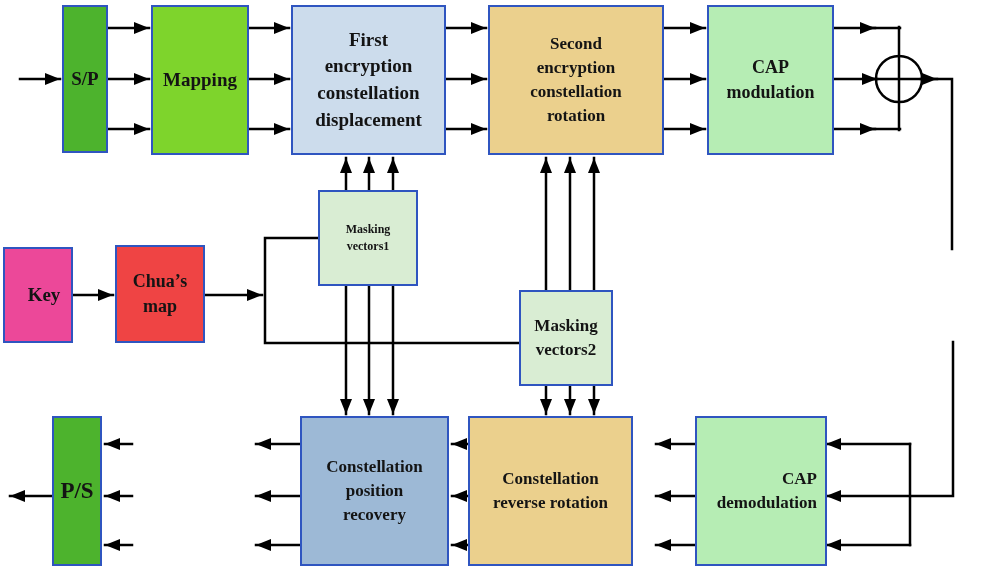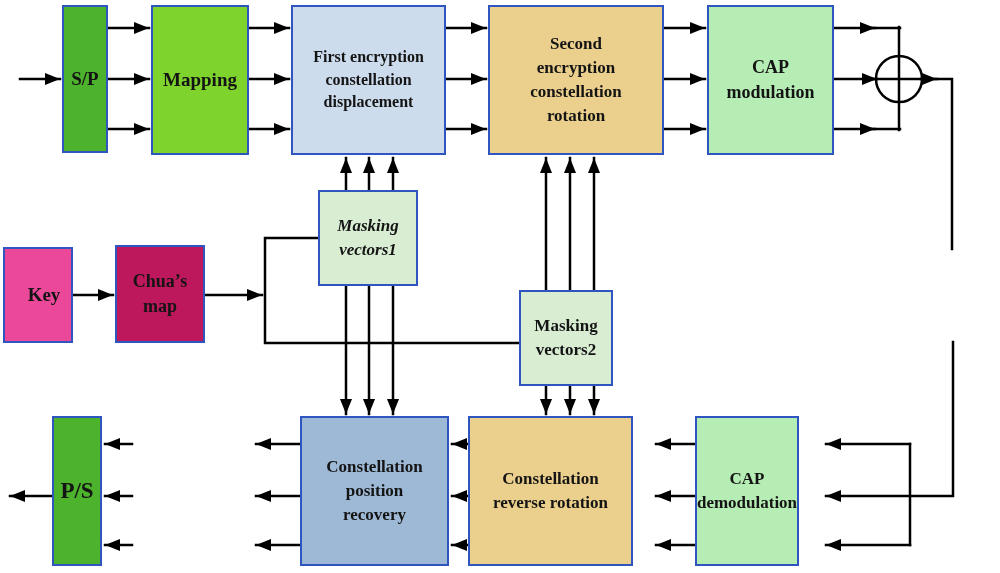--- a/index.html
+++ b/index.html
@@ -11,35 +11,35 @@
   .node {
     position:absolute; z-index:2; box-sizing:border-box;
     border:2.5px solid #2f55c0;
     display:flex; align-items:center; justify-content:center;
     text-align:center; font-weight:bold; color:#141414;
     line-height:1.4;
   }
   
   #n-sp        { left:62px;  top:5px;  width:46px;  height:148px; font-size:19px; }
   #n-mapping   { left:151px; top:5px;  width:98px;  height:150px; font-size:19px; }
-  #n-first     { left:291px; top:5px;  width:155px; height:150px; font-size:16px; padding:0 19px; }
+  #n-first     { left:291px; top:5px;  width:155px; height:150px; font-size:19px; padding:0 19px; }
   #n-second    { left:488px; top:5px;  width:176px; height:150px; font-size:17px; padding:0 24px; }
   #n-capmod    { left:707px; top:5px;  width:127px; height:150px; font-size:18px; padding:12px 10px; }
   
   #n-channel   { left:905px; top:248px; width:85px; height:95px; font-size:17px; }
   #n-key       { left:3px;   top:247px; width:70px; height:96px; font-size:19px; }
   #n-chua      { left:115px; top:245px; width:90px; height:98px; font-size:18px; padding:0 10px; }
-  #n-mv1       { left:318px; top:190px; width:100px; height:96px; font-size:17px; padding:0 8px;font-style:italic; }
+  #n-mv1       { left:318px; top:190px; width:100px; height:96px; font-size:12px; padding:0 8px; }
   #n-mv2       { left:519px; top:290px; width:94px;  height:96px; font-size:17px; padding:16px 6px; }
   
   #n-ps        { left:52px;  top:416px; width:50px;  height:150px; font-size:23px; }
   #n-demapping { left:132px; top:416px; width:121px; height:150px; font-size:19px; }
   #n-recovery  { left:300px; top:416px; width:149px; height:150px; font-size:17px; padding:0 16px;font-family:Liberation Serif, serif; }
   #n-reverse   { left:468px; top:416px; width:165px; height:150px; font-size:17px; padding:0 6px; }
-  #n-capdemod  { left:695px; top:416px; width:104px; height:150px; font-size:17px; padding:0 8px; }
+  #n-capdemod  { left:695px; top:416px; width:132px; height:150px; font-size:17px; padding:0 8px;text-align:right; }
 </style>
 </head>
 <body>
 
 <div id="stage">
 
   <svg id="wires" width="1000" height="573" viewBox="0 0 1000 573">
     <defs>
       <marker id="ah" markerUnits="userSpaceOnUse" markerWidth="16" markerHeight="13" refX="15" refY="6" orient="auto">
         <path d="M0,0 L15,6 L0,12 Z" fill="#000000"></path>
@@ -172,21 +172,21 @@
 
   <div class="node" id="n-first" style="background-color: rgb(204, 220, 236);">First encryption constellation displacement</div>
 
   <div class="node" id="n-second" style="background-color: rgb(235, 208, 141);">Second encryption constellation rotation</div>
 
   <div class="node" id="n-capmod" style="background-color: rgb(182, 237, 180);">CAP modulation</div>
 
 
   <div class="node" id="n-key" style="background-color: #ec4899; padding-left: 12px;">Key</div>
 
-  <div class="node" id="n-chua" style="background-color: #be185d; font-family: Liberation Serif, serif;">Chua’s map</div>
+  <div class="node" id="n-chua" style="background-color: #ef4444; font-family: Liberation Serif, serif;">Chua’s map</div>
 
   <div class="node" id="n-mv1" style="background-color: rgb(217, 237, 211);">Masking vectors1</div>
 
   <div class="node" id="n-mv2" style="background-color: rgb(217, 237, 211);">Masking vectors2</div>
 
   <div class="node" id="n-ps" style="background-color: rgb(77, 179, 45);">P/S</div>
 
 
   <div class="node" id="n-recovery" style="background-color: rgb(157, 185, 214);">Constellation position recovery</div>
 

